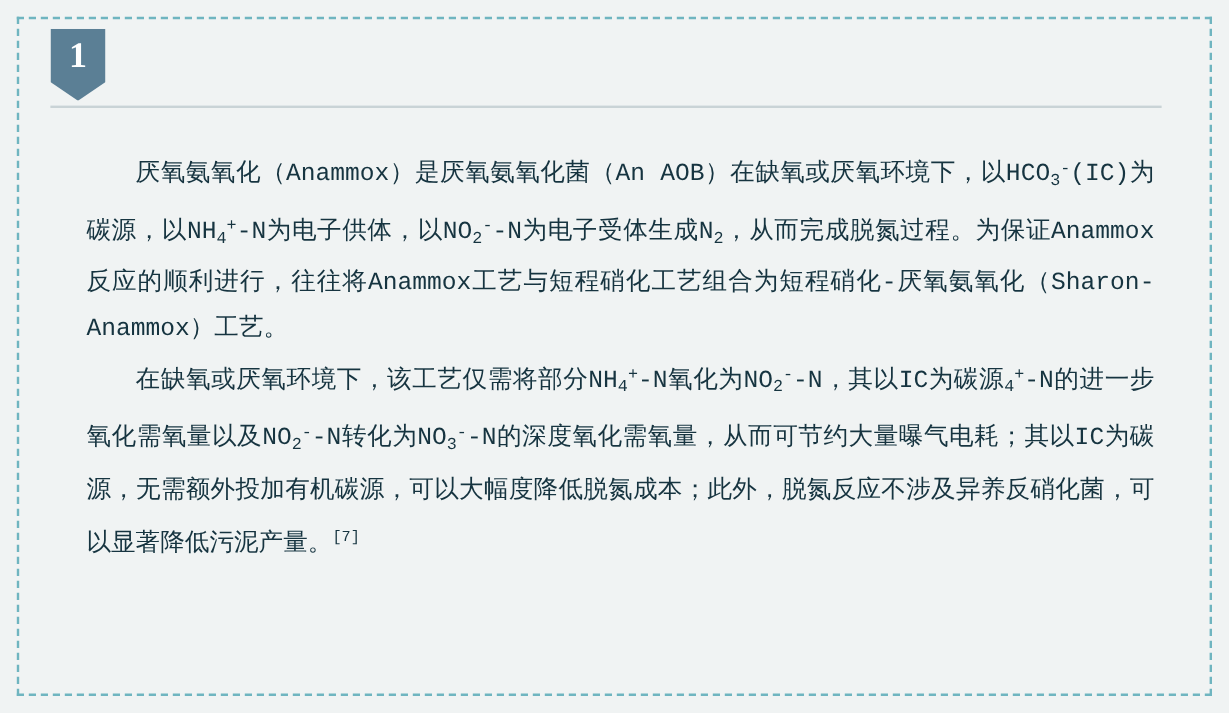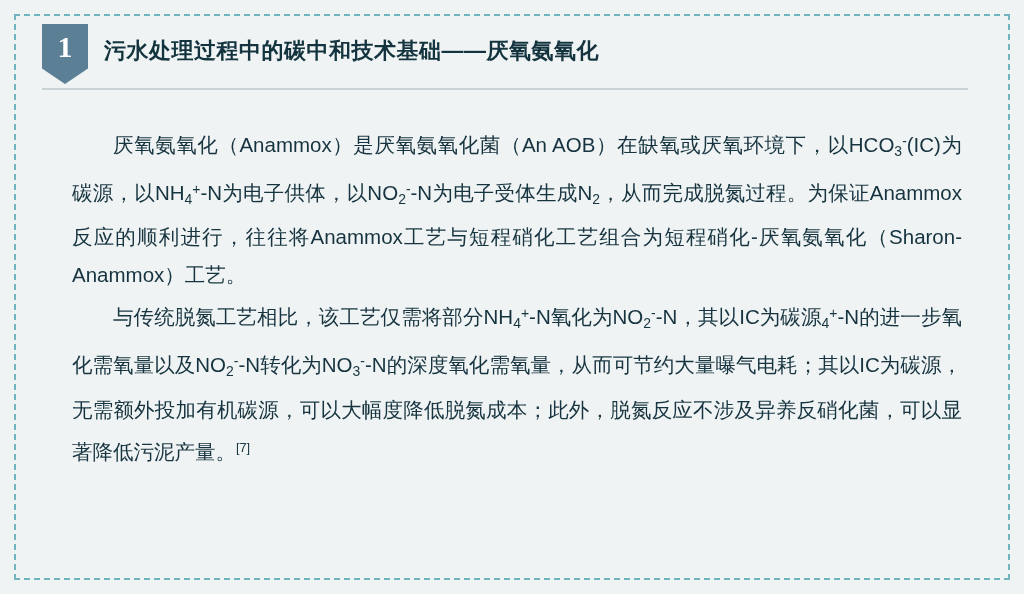--- a/index.html
+++ b/index.html
@@ -90,20 +90,21 @@
     top: 122px;
     width: 890px;
     color: #163440;
     font-size: 20.5px;
     line-height: 38px;
     text-align: justify;
   }
   .para {
     margin: 0 0 0 0;
     text-indent: 2em;
+    font-family: Liberation Mono, monospace;
   }
   sub {
     font-size: 0.68em;
     vertical-align: -0.28em;
   }
   sup {
     font-size: 0.68em;
     vertical-align: 0.45em;
   }
   .ref {
@@ -116,26 +117,25 @@
 
 <div class="page">
 
   <div class="dashed-frame"></div>
 
   <div class="header">
     <div class="badge">
       <div class="shape"></div>
       <div class="num">1</div>
     </div>
-    <div class="header-title">污水处理过程中的碳中和技术基础——厌氧氨氧化</div>
   </div>
 
   <div class="header-rule"></div>
 
   <div class="body-text">
 
     <p class="para"><span>厌氧氨氧化（Anammox）是厌氧氨氧化菌（An AOB）在缺氧或厌氧环境下，以HCO</span><sub>3</sub><sup>-</sup><span>(IC)为碳源，以NH</span><sub>4</sub><sup>+</sup><span>-N为电子供体，以NO</span><sub>2</sub><sup>-</sup><span>-N为电子受体生成N</span><sub>2</sub><span>，从而完成脱氮过程。为保证Anammox反应的顺利进行，往往将Anammox工艺与短程硝化工艺组合为短程硝化-厌氧氨氧化（Sharon-Anammox）工艺。</span></p>
 
-    <p class="para"><span>与传统脱氮工艺相比，该工艺仅需将部分NH</span><sub>4</sub><sup>+</sup><span>-N氧化为NO</span><sub>2</sub><sup>-</sup><span>-N，其以IC为碳源</span><sub>4</sub><sup>+</sup><span>-N的进一步氧化需氧量以及NO</span><sub>2</sub><sup>-</sup><span>-N转化为NO</span><sub>3</sub><sup>-</sup><span>-N的深度氧化需氧量，从而可节约大量曝气电耗；其以IC为碳源，无需额外投加有机碳源，可以大幅度降低脱氮成本；此外，脱氮反应不涉及异养反硝化菌，可以显著降低污泥产量。</span><span class="ref">[7]</span></p>
+    <p class="para"><span>在缺氧或厌氧环境下，该工艺仅需将部分NH</span><sub>4</sub><sup>+</sup><span>-N氧化为NO</span><sub>2</sub><sup>-</sup><span>-N，其以IC为碳源</span><sub>4</sub><sup>+</sup><span>-N的进一步氧化需氧量以及NO</span><sub>2</sub><sup>-</sup><span>-N转化为NO</span><sub>3</sub><sup>-</sup><span>-N的深度氧化需氧量，从而可节约大量曝气电耗；其以IC为碳源，无需额外投加有机碳源，可以大幅度降低脱氮成本；此外，脱氮反应不涉及异养反硝化菌，可以显著降低污泥产量。</span><span class="ref">[7]</span></p>
 
   </div>
 
 </div>
 
 </body></html>

